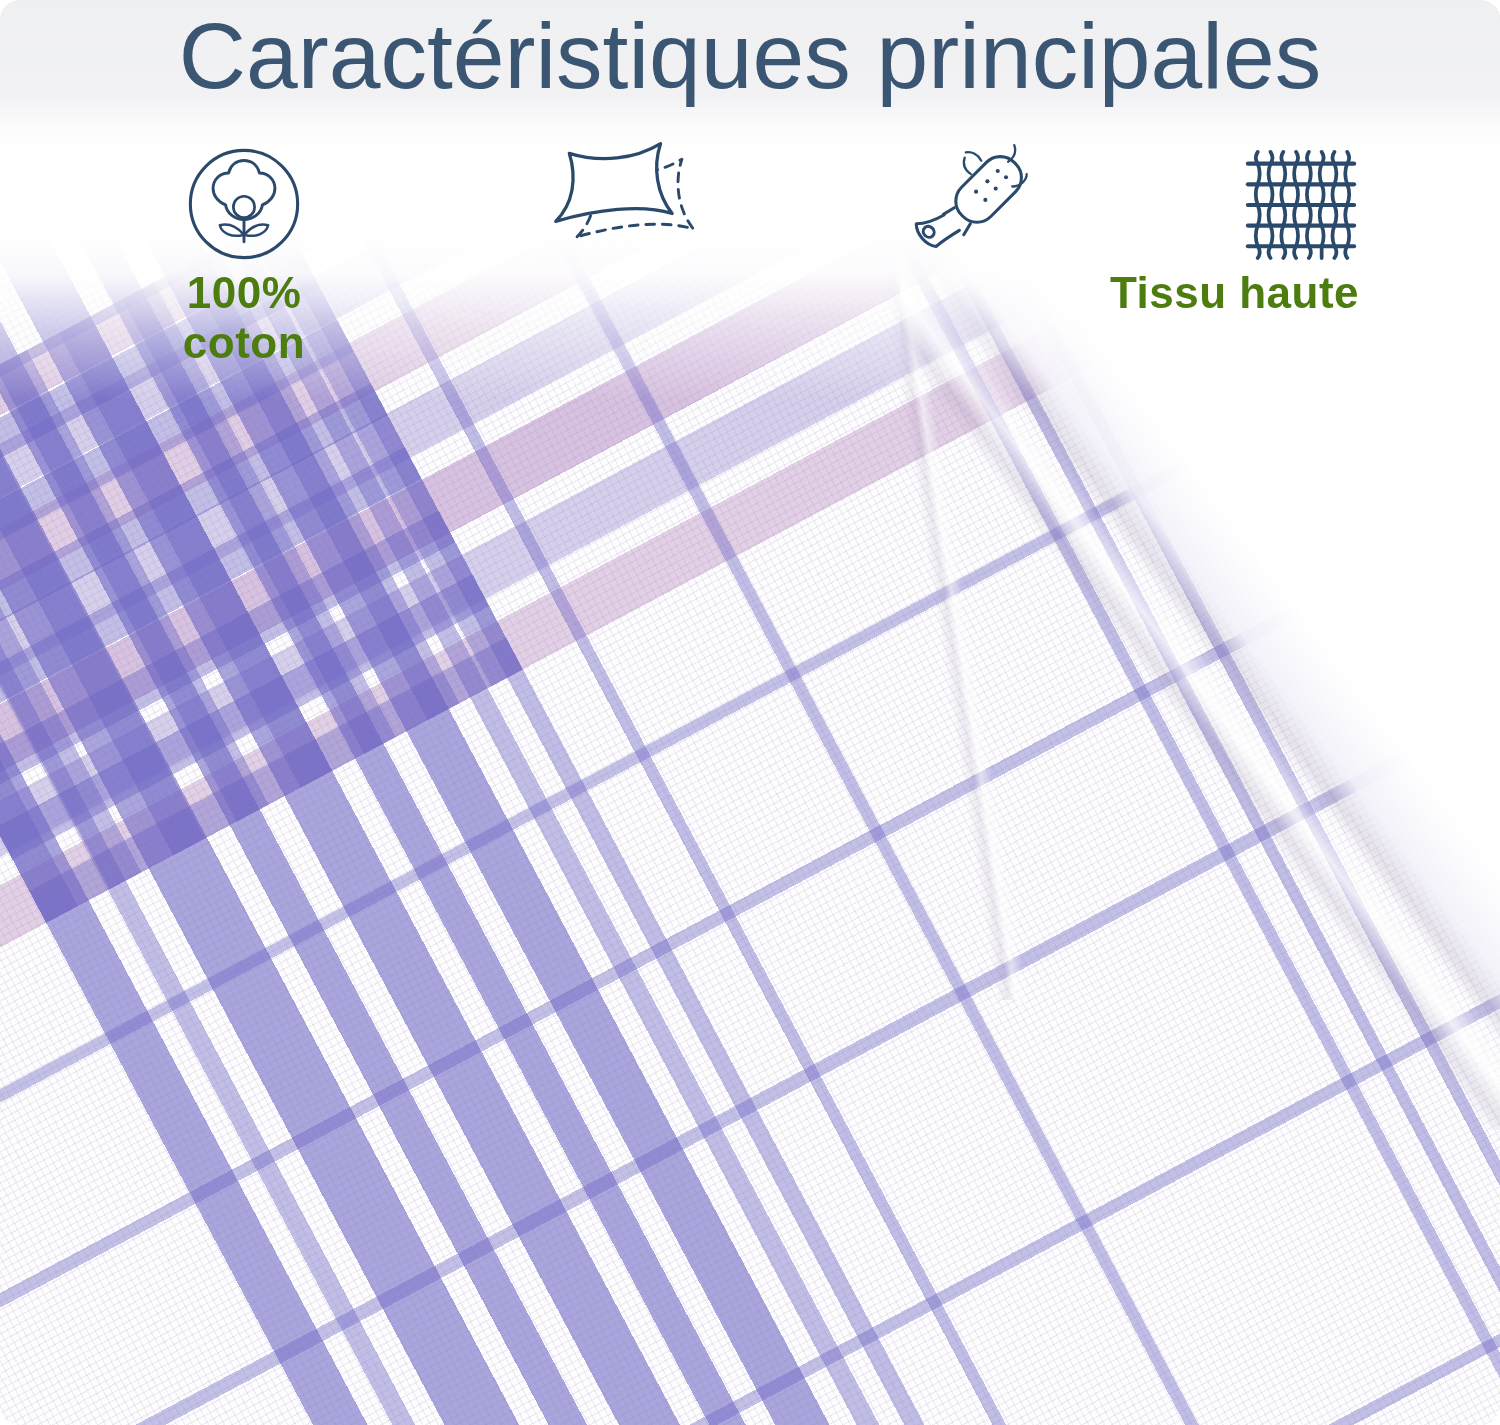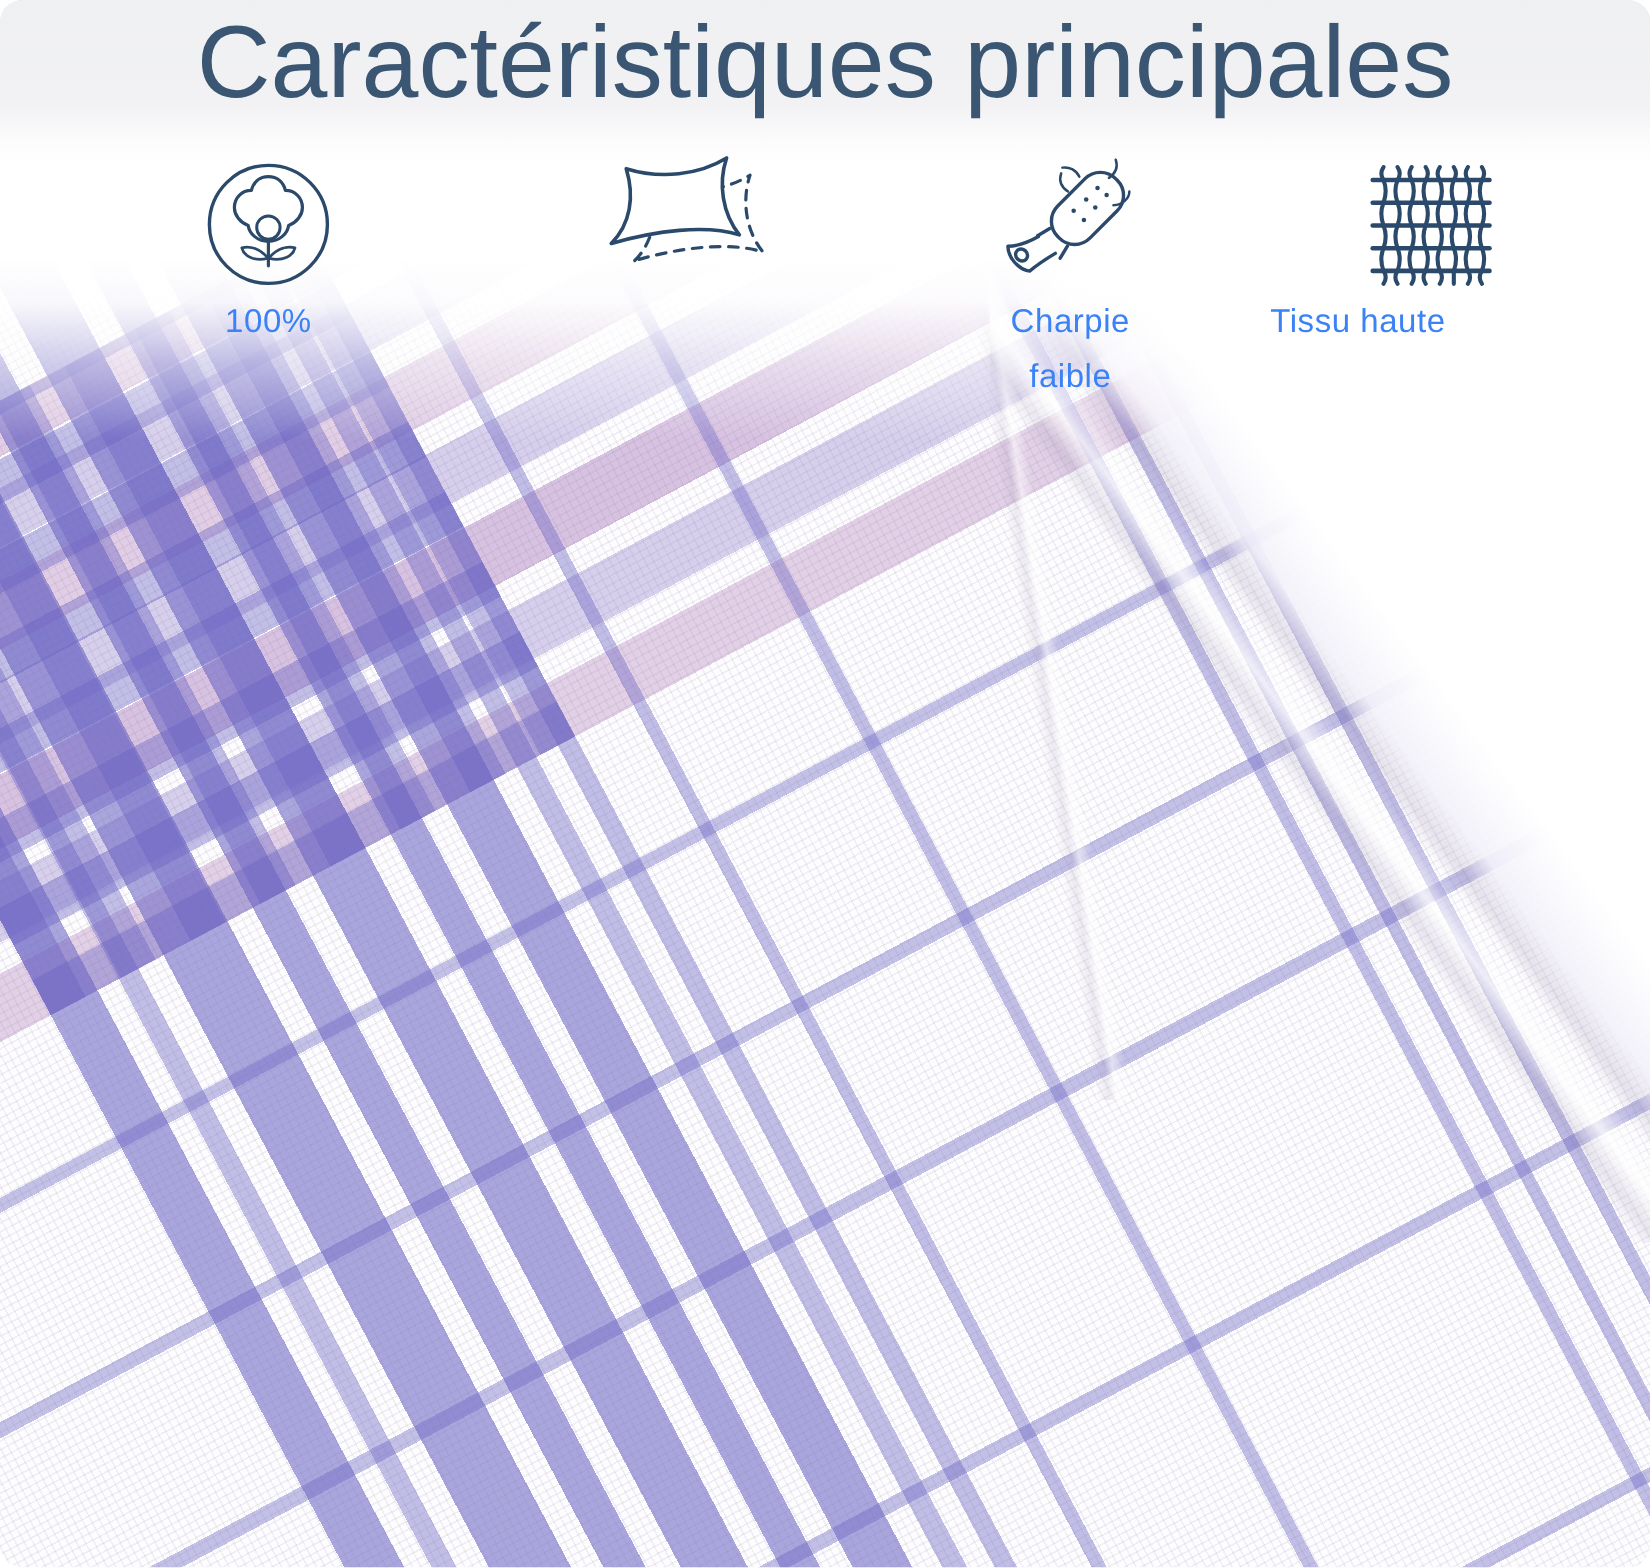--- a/index.html
+++ b/index.html
@@ -91,21 +91,21 @@
     font-size:93px;font-weight:300;color:#3a5672;letter-spacing:0px;
     line-height:112px;margin:0;
   }
 
   
   .features{position:absolute;left:0;top:0;width:100%;height:380px;z-index:7;}
   .icon-box{position:absolute;}
   .icon-box svg{display:block;}
   .f-label{
     position:absolute;top:268px;text-align:center;
-    font-weight:400;color:#3b82f6;font-size:30px;line-height:50px;letter-spacing:0.5px;
+    font-weight:700;color:#4d7c0f;font-size:44px;line-height:50px;letter-spacing:0.5px;
   }
   .f-label span{display:block;white-space:nowrap;}
 </style>
 </head>
 <body>
 
 <div class="canvas">
 
   <div class="fabric">
     <div class="plaid">
@@ -126,20 +126,21 @@
         <circle cx="60" cy="60" r="55.5" stroke-width="3.2"></circle>
         <path d="M60 76 C50 76 42 69 41 61 C33 58 28 51 28 44 C28 35 35 28 44 28 C46 20 52 15 60 15 C68 15 74 20 76 28 C85 28 92 35 92 44 C92 51 87 58 79 61 C78 69 70 76 60 76 Z"></path>
         <circle cx="60" cy="63" r="11" stroke-width="2.8"></circle>
         <path d="M60 76 L60 99"></path>
         <path d="M59 91 C52 83 43 80 35 82 C37 90 47 95 59 92 Z" stroke-width="2.6"></path>
         <path d="M61 91 C68 83 77 80 85 82 C83 90 73 95 61 92 Z" stroke-width="2.6"></path>
       </svg>
     </div>
     <div class="f-label" style="left:134px;width:220px;">
       <span>100%</span>
+      <span>coton</span>
     </div>
 
     <div class="icon-box" style="left:546px;top:138px;">
       <svg width="165" height="120" viewBox="0 0 170 120" fill="none" stroke="#2b4a6b" stroke-width="3.4" stroke-linecap="round" stroke-linejoin="round">
         <path transform="translate(22,16)" stroke-dasharray="9 8" stroke-width="3" d="M10 84 C28 66 32 40 24 14 C56 24 92 20 118 4 C110 28 114 56 130 76 C98 66 52 72 10 84 Z"></path>
         <path fill="#ffffff" d="M10 84 C28 66 32 40 24 14 C56 24 92 20 118 4 C110 28 114 56 130 76 C98 66 52 72 10 84 Z"></path>
       </svg>
     </div>
 
     <div class="icon-box" style="left:912px;top:140px;">
@@ -159,24 +160,20 @@
             <circle cx="91" cy="36" r="2"></circle>
         </g>
         <g stroke-width="2.2">
           <path d="M93 21 C99 17 101 11 99 5"></path>
           <path d="M57 33 C51 29 49 23 51 17"></path>
           <path d="M97 45 C105 45 111 39 111 33"></path>
           <path d="M67 20 C64 14 58 11 52 12"></path>
         </g>
       </svg>
     </div>
-    <div class="f-label" style="left:853px;width:240px;">
-      <span>Charpie</span>
-      <span>faible</span>
-    </div>
 
     <div class="icon-box" style="left:1242px;top:144px;">
       <svg width="118" height="118" viewBox="0 0 120 120" fill="none" stroke="#2b4a6b" stroke-linecap="round">
         <g stroke-width="4.2">
           <path d="M6 20 H114"></path>
             <path d="M6 41 H114"></path>
             <path d="M6 62 H114"></path>
           <path d="M6 83 H114"></path>
             <path d="M6 104 H114"></path>
         </g>

